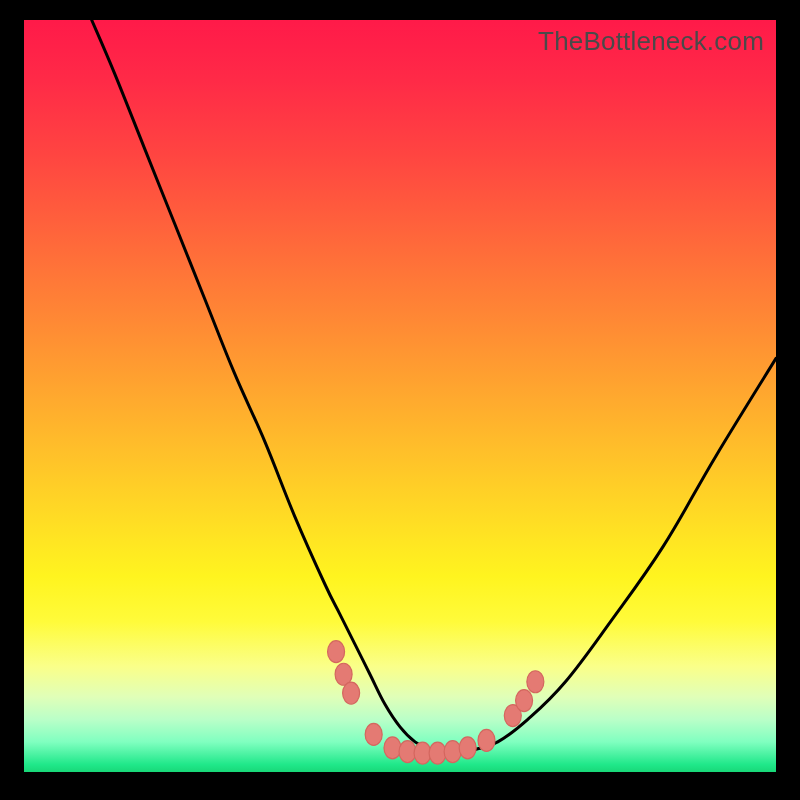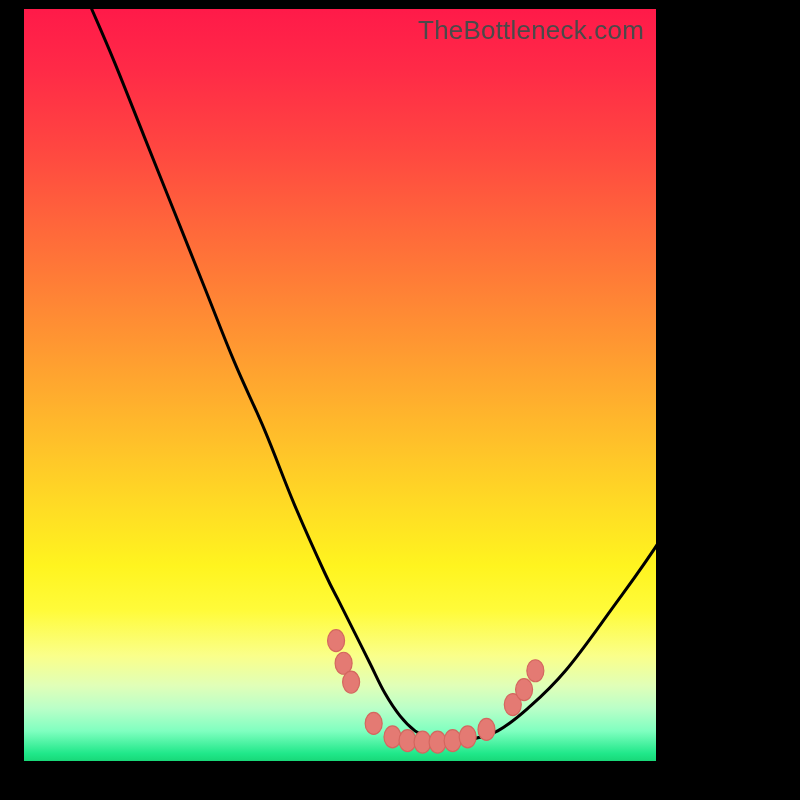--- a/index.html
+++ b/index.html
@@ -7,22 +7,22 @@
     width: 800px;
     height: 800px;
     background: #000;
     position: relative;
     overflow: hidden;
     font-family: Arial, Helvetica, sans-serif;
   }
   .plot-area {
     position: absolute;
     left: 24px;
-    top: 9px;
-    width: 632px;
+    top: 20px;
+    width: 752px;
     height: 752px;
     background: linear-gradient(
       to bottom,
       #ff1a49 0%,
       #ff2a47 8%,
       #ff4541 18%,
       #ff6a3a 30%,
       #ff8f33 42%,
       #ffb52c 54%,
       #ffd825 65%,

